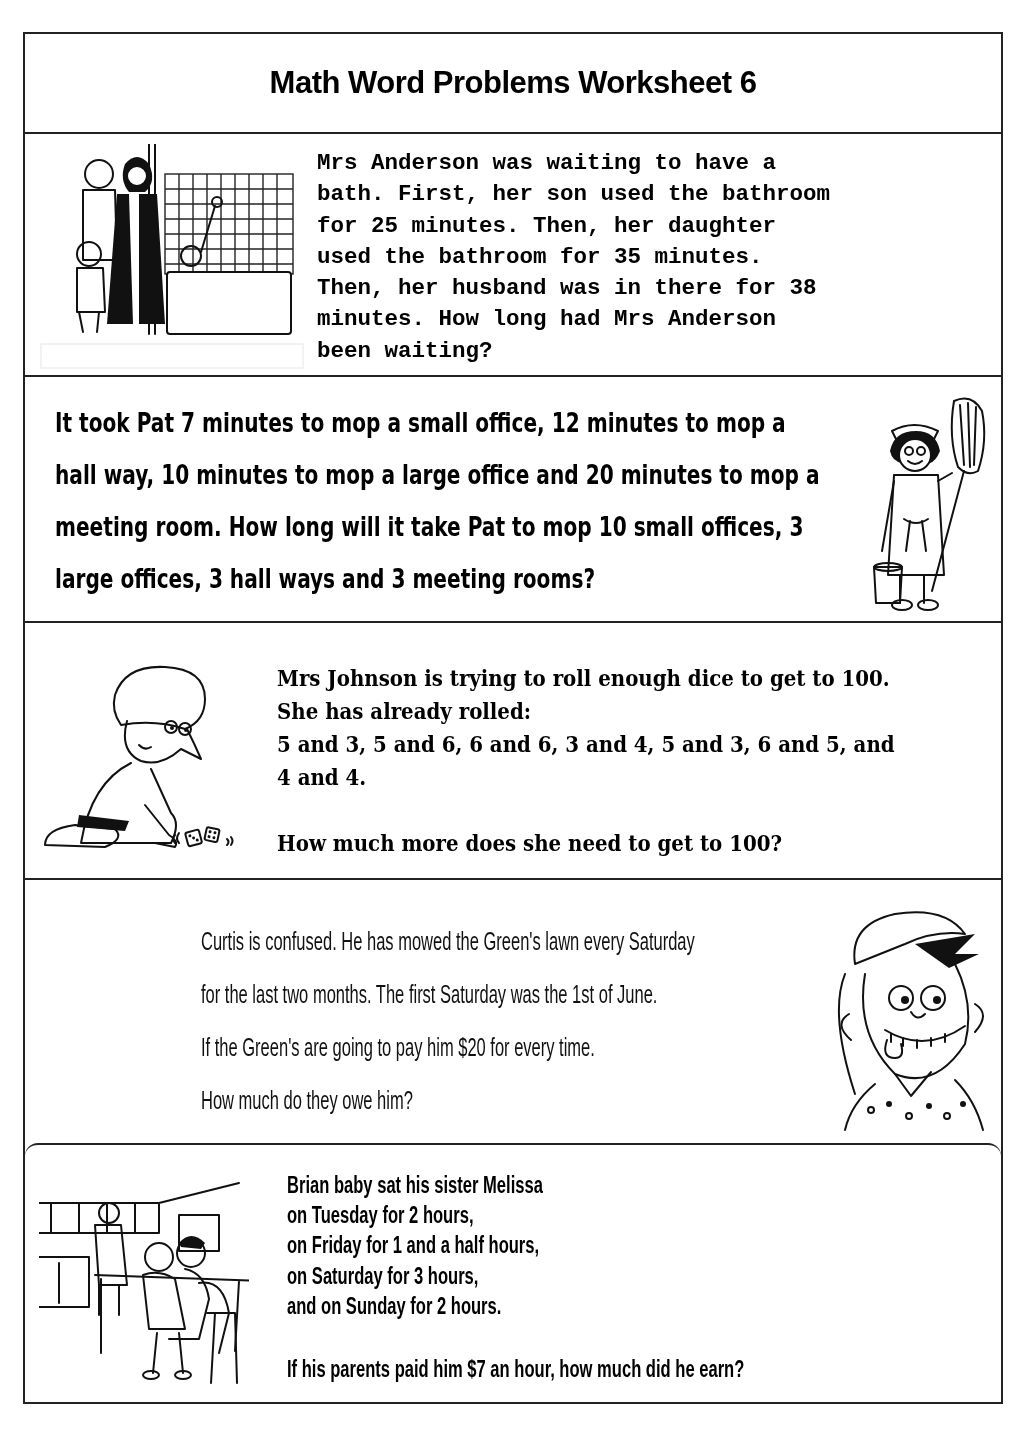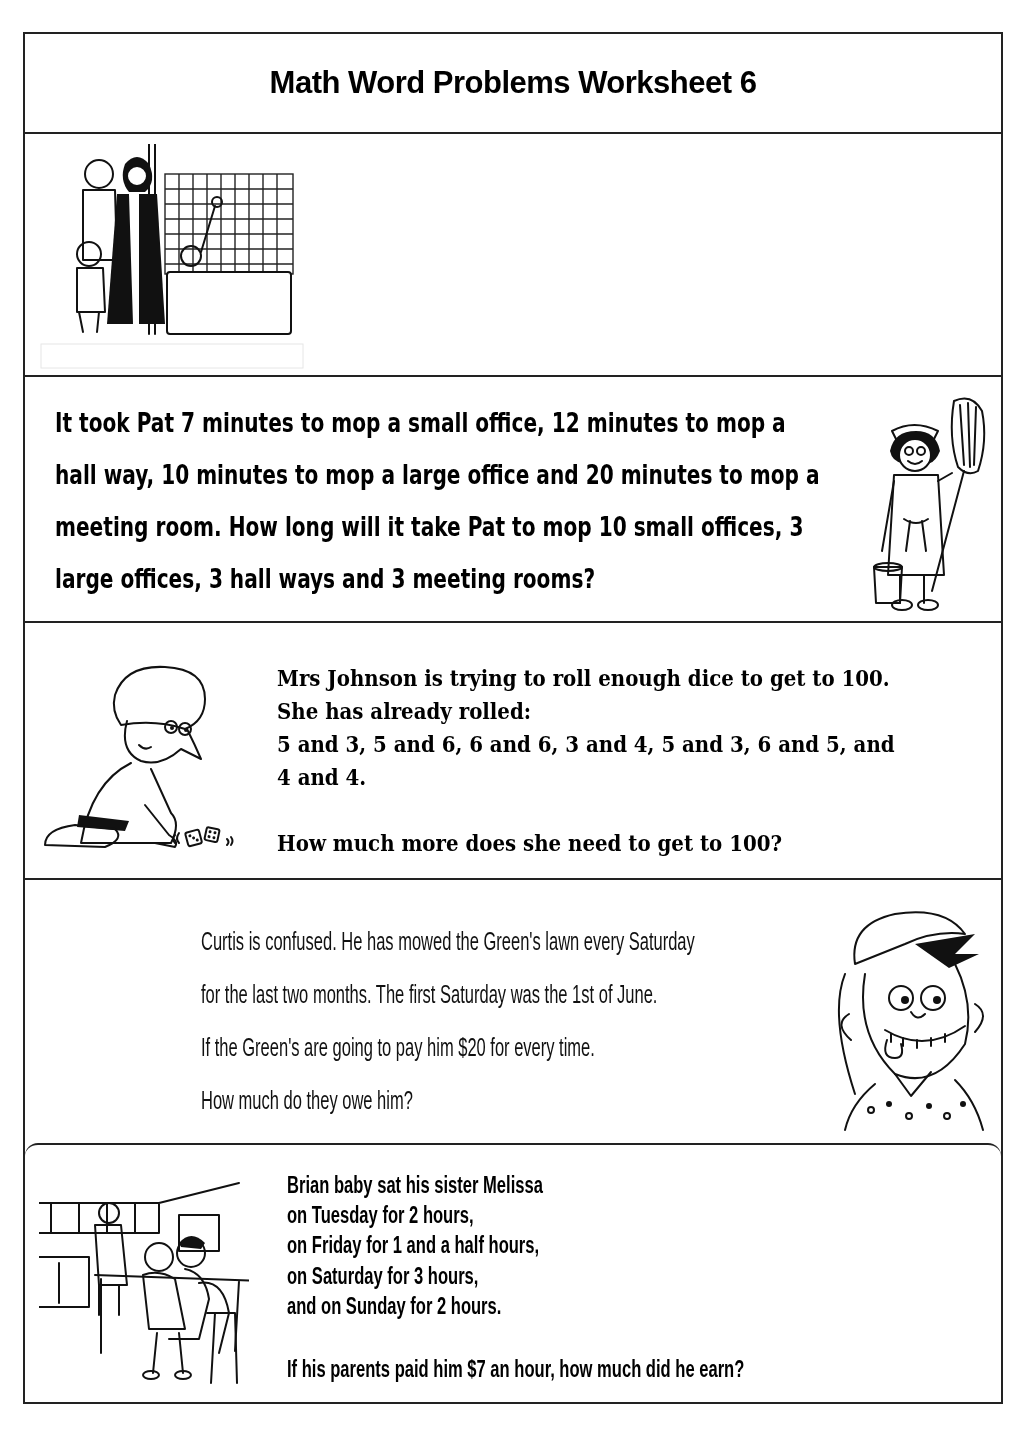--- a/index.html
+++ b/index.html
@@ -72,20 +72,27 @@
         <path class="fillb" d="M86 20 q12 -14 24 0 q8 18 -4 28 l-16 0 q-10 -12 -4 -28z"></path>
         <circle cx="98" cy="32" r="10" fill="#fff" stroke="#111" stroke-width="2"></circle>
         <path class="fillb" d="M78 50 l40 0 l8 130 l-58 0z"></path>
         <path d="M90 50 l10 0 l0 130 l-6 0z" fill="#fff"></path>
         <path class="stroke" d="M44 46 l32 0 l2 70 l-34 0z" fill="#fff"></path>
         <circle class="stroke" cx="50" cy="110" r="12" fill="#fff"></circle>
         <path class="stroke" d="M38 124 l26 0 l2 44 l-28 0z" fill="#fff"></path>
         <path class="stroke" d="M40 168 l4 20 M60 168 l-2 20"></path>
       </svg>
     </div>
+    <div class="txt mono" style="left:292px;top:14px;">Mrs Anderson was waiting to have a
+bath.  First, her son used the bathroom
+for 25 minutes.  Then, her daughter
+used the bathroom for 35 minutes.
+Then, her husband was in there for 38
+minutes.  How long had Mrs Anderson
+been waiting?</div>
   </div>
 
   <div class="row" style="top:341px;height:188px;">
     <div class="txt comic" style="left:30px;top:20px;">It took Pat 7 minutes to mop a small office, 12 minutes to mop a
 hall way, 10 minutes to mop a large office and 20 minutes to mop a
 meeting room.  How long will it take Pat to mop 10 small offices, 3
 large offices, 3 hall ways and 3 meeting rooms?</div>
     <div class="illus" style="left:845px;top:14px;width:120px;height:222px;">
       <svg viewBox="0 0 120 222">
         <path class="stroke" d="M84 10 q18 -8 28 10 q6 30 -4 60 q-10 6 -20 -4 q-10 -30 -4 -66z"></path>

